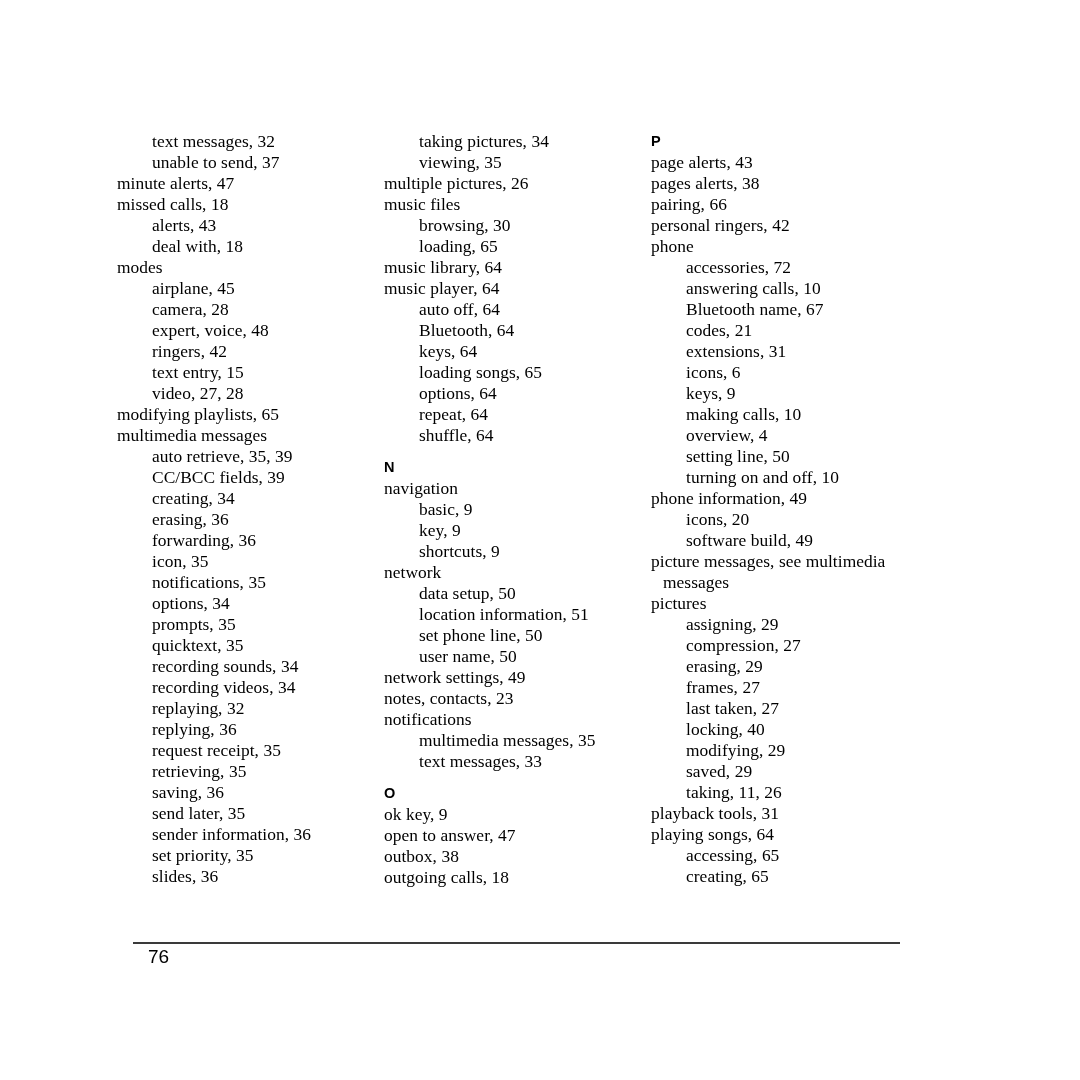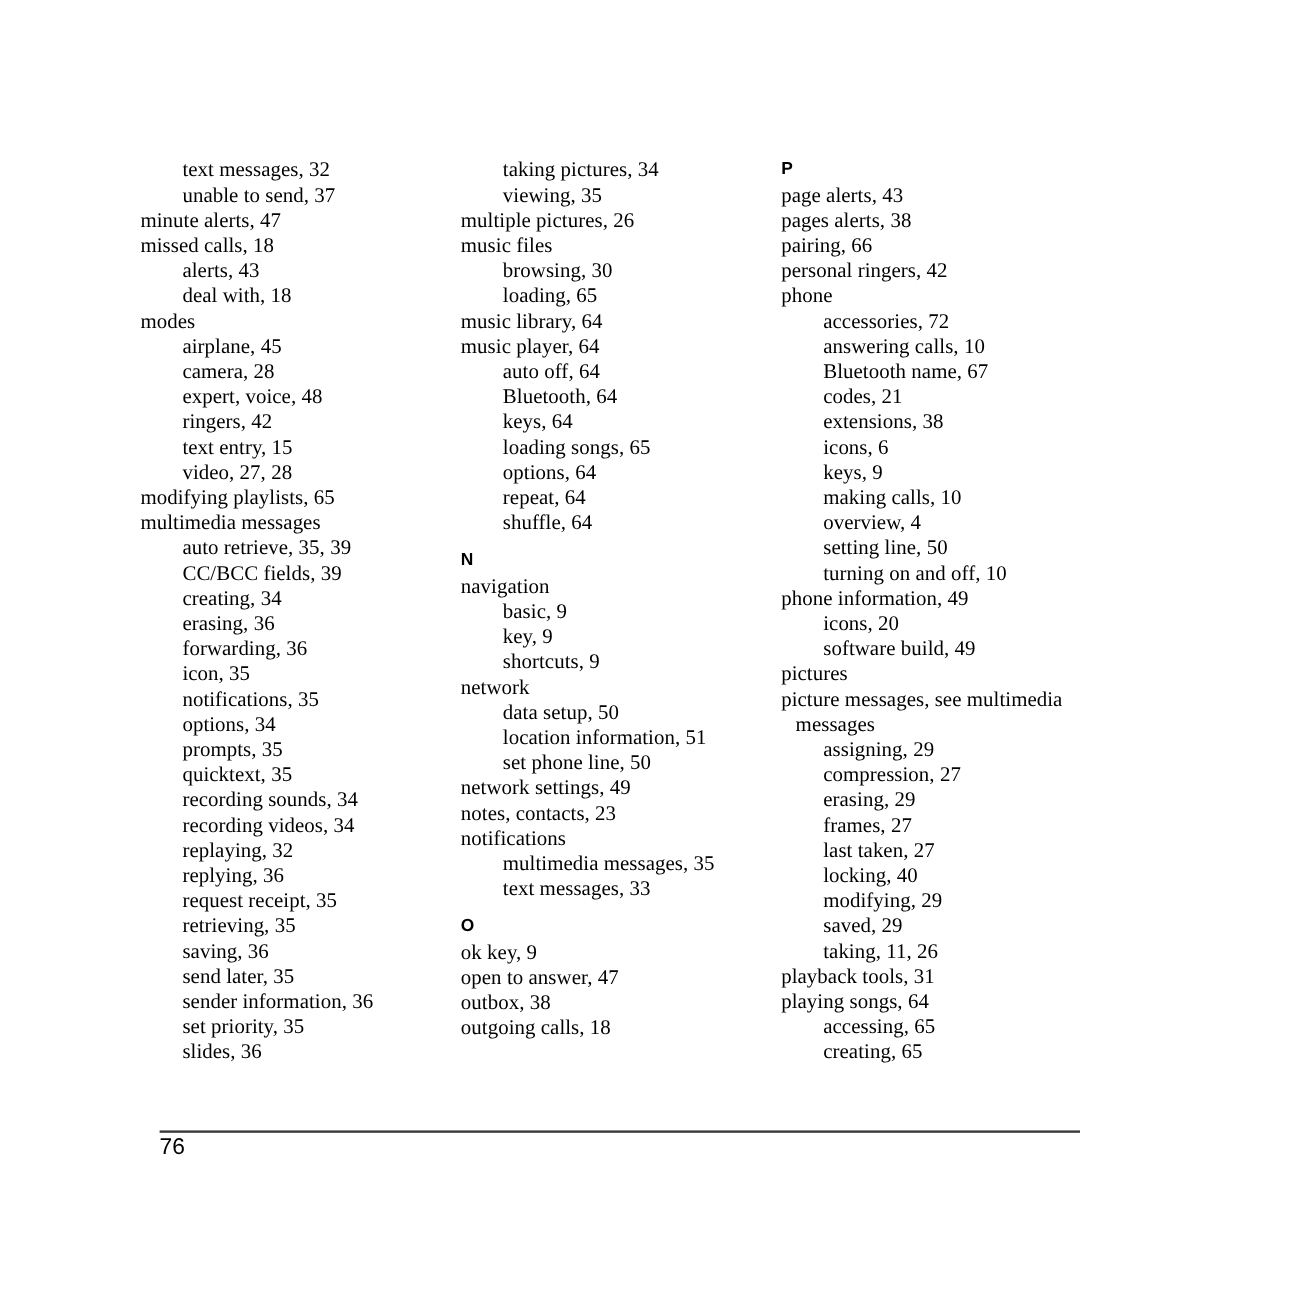--- a/index.html
+++ b/index.html
@@ -82,21 +82,21 @@
     position: absolute;
     left: 133px;
     top: 942px;
     width: 767px;
     height: 0;
     border-top: 2px solid #3a3a3a;
   }
 
   .page-number {
     position: absolute;
-    left: 133px;
+    left: 148px;
     top: 945px;
     font-family: "Liberation Sans", "DejaVu Sans", sans-serif;
     font-size: 19px;
     line-height: 24px;
     color: #000000;
   }
 </style>
 </head>
 <body>
 
@@ -159,20 +159,21 @@
         <div class="entry level-2">shuffle, 64</div>
         <div class="section-letter">N</div>
         <div class="entry level-1">navigation</div>
         <div class="entry level-2">basic, 9</div>
         <div class="entry level-2">key, 9</div>
         <div class="entry level-2">shortcuts, 9</div>
         <div class="entry level-1">network</div>
         <div class="entry level-2">data setup, 50</div>
         <div class="entry level-2">location information, 51</div>
         <div class="entry level-2">set phone line, 50</div>
+        <div class="entry level-2">user name, 50</div>
         <div class="entry level-1">network settings, 49</div>
         <div class="entry level-1">notes, contacts, 23</div>
         <div class="entry level-1">notifications</div>
         <div class="entry level-2">multimedia messages, 35</div>
         <div class="entry level-2">text messages, 33</div>
         <div class="section-letter">O</div>
         <div class="entry level-1">ok key, 9</div>
         <div class="entry level-1">open to answer, 47</div>
         <div class="entry level-1">outbox, 38</div>
         <div class="entry level-1">outgoing calls, 18</div>
@@ -181,32 +182,32 @@
         <div class="section-letter">P</div>
         <div class="entry level-1">page alerts, 43</div>
         <div class="entry level-1">pages alerts, 38</div>
         <div class="entry level-1">pairing, 66</div>
         <div class="entry level-1">personal ringers, 42</div>
         <div class="entry level-1">phone</div>
         <div class="entry level-2">accessories, 72</div>
         <div class="entry level-2">answering calls, 10</div>
         <div class="entry level-2">Bluetooth name, 67</div>
         <div class="entry level-2">codes, 21</div>
-        <div class="entry level-2">extensions, 38</div>
+        <div class="entry level-2">extensions, 31</div>
         <div class="entry level-2">icons, 6</div>
         <div class="entry level-2">keys, 9</div>
         <div class="entry level-2">making calls, 10</div>
         <div class="entry level-2">overview, 4</div>
         <div class="entry level-2">setting line, 50</div>
         <div class="entry level-2">turning on and off, 10</div>
         <div class="entry level-1">phone information, 49</div>
         <div class="entry level-2">icons, 20</div>
         <div class="entry level-2">software build, 49</div>
+        <div class="entry level-1 wrap">picture messages, see multimedia messages</div>
         <div class="entry level-1">pictures</div>
-        <div class="entry level-1 wrap">picture messages, see multimedia messages</div>
         <div class="entry level-2">assigning, 29</div>
         <div class="entry level-2">compression, 27</div>
         <div class="entry level-2">erasing, 29</div>
         <div class="entry level-2">frames, 27</div>
         <div class="entry level-2">last taken, 27</div>
         <div class="entry level-2">locking, 40</div>
         <div class="entry level-2">modifying, 29</div>
         <div class="entry level-2">saved, 29</div>
         <div class="entry level-2">taking, 11, 26</div>
         <div class="entry level-1">playback tools, 31</div>

